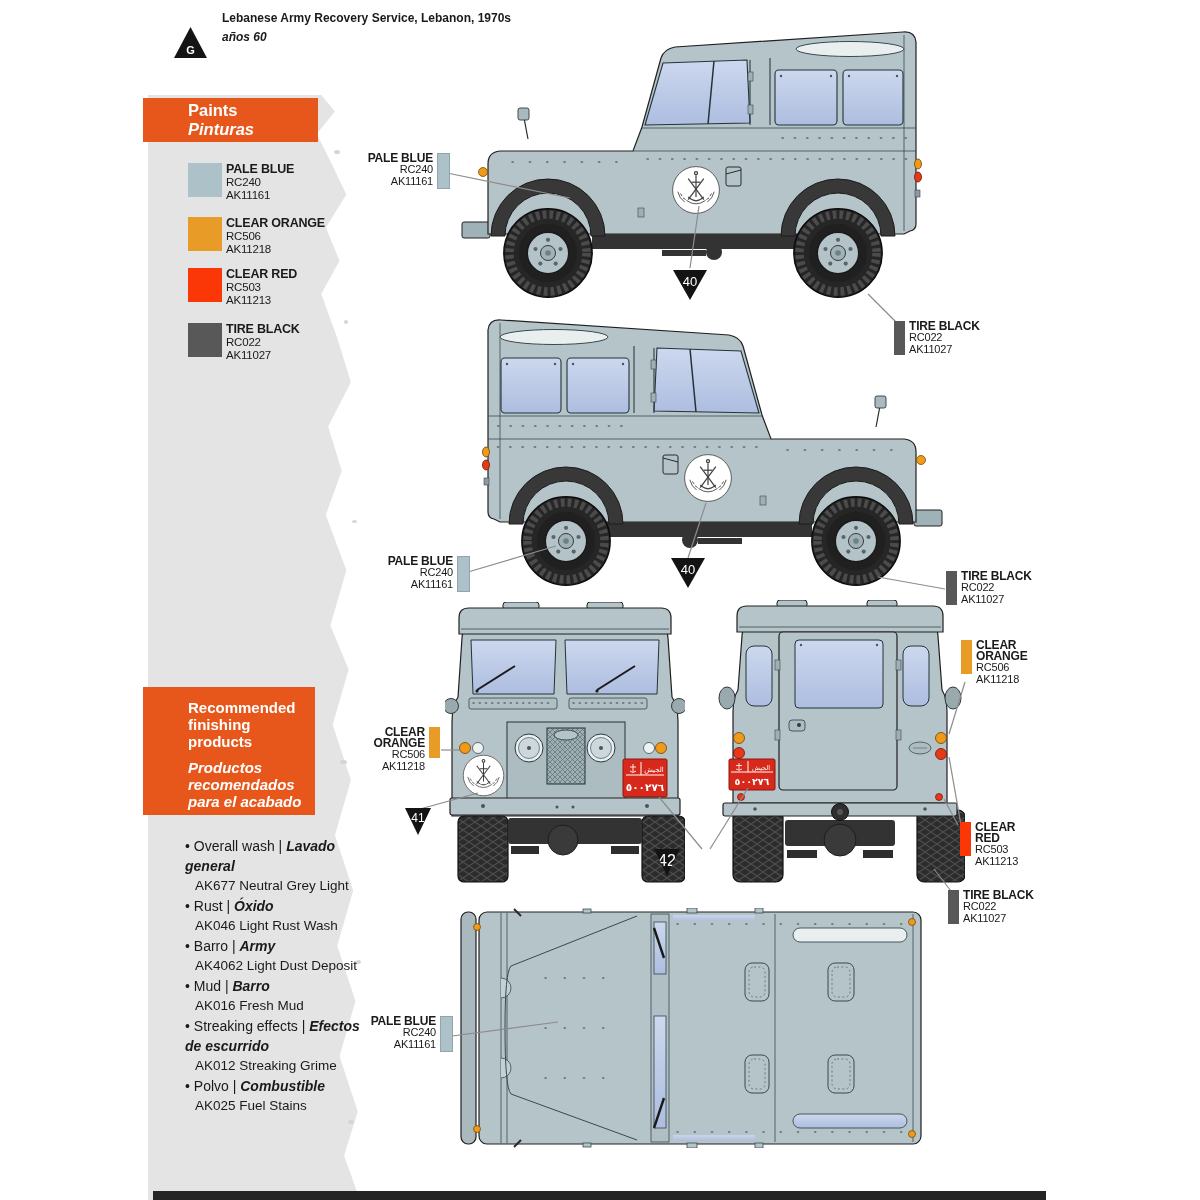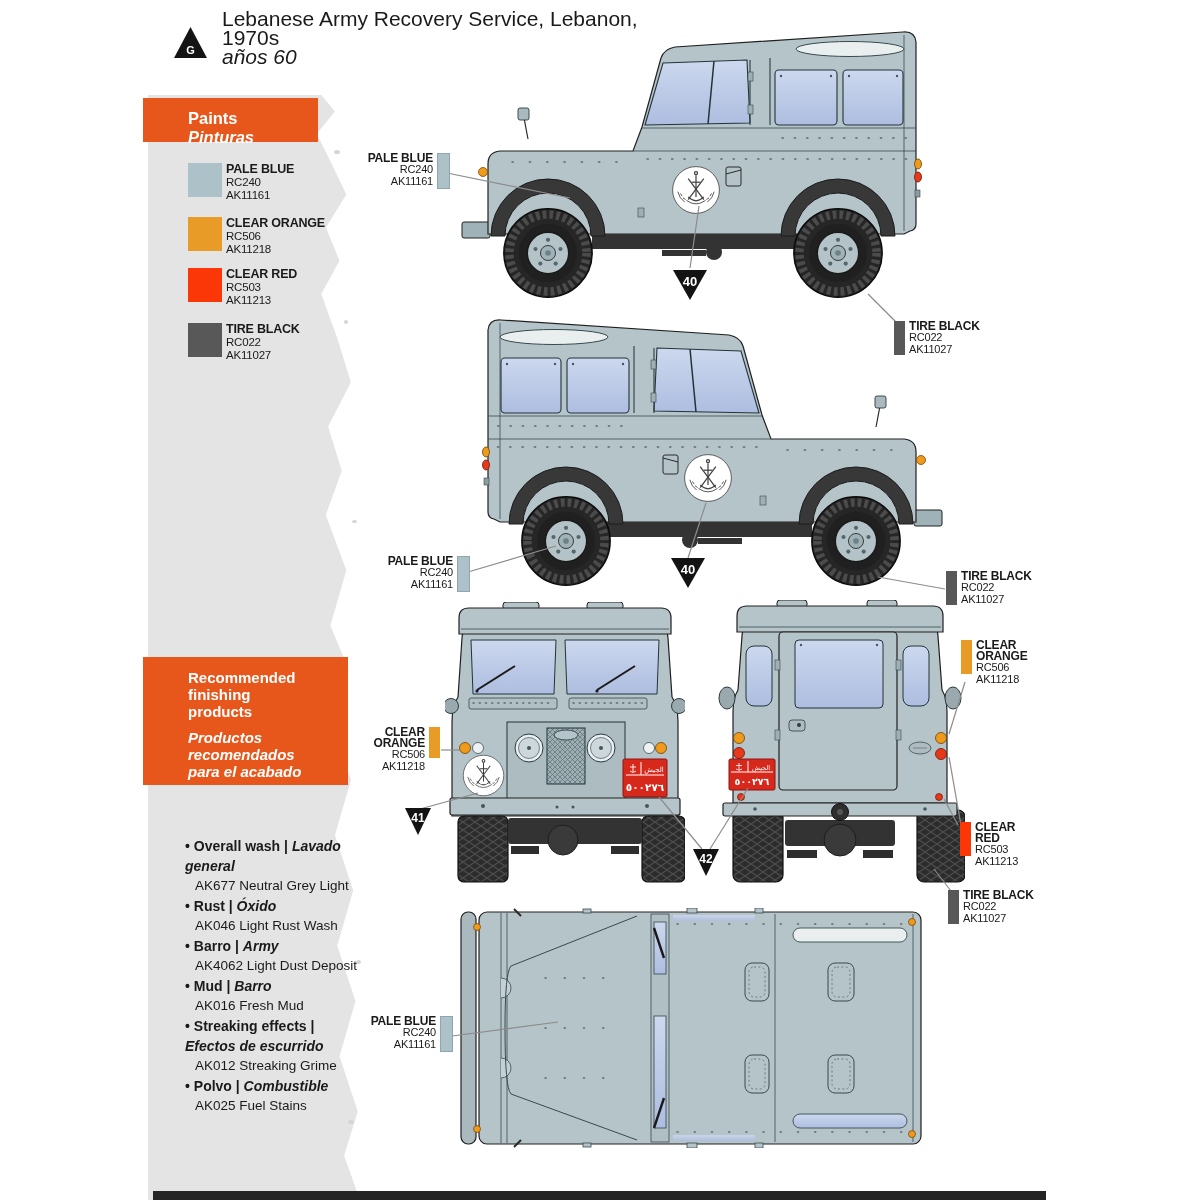--- a/index.html
+++ b/index.html
@@ -9,48 +9,48 @@
   
   #torn{left:148px;top:95px;width:228px;height:1105px;background:#e3e4e3;
     clip-path:polygon(0 0,76% 0,82% 1.5%,74% 3.5%,80% 6%,87% 9%,78% 12%,84% 15%,76% 18%,83% 22%,
       89% 26%,79% 30%,85% 34%,78% 38%,87% 43%,80% 48%,88% 52%,81% 57%,89% 62%,82% 67%,
       90% 72%,83% 77%,91% 82%,84% 87%,92% 92%,86% 96%,93% 100%,0 100%);}
   .spk{position:absolute;background:#d4d5d5;border-radius:50%;}
   
   #gmark{left:174px;top:27px;width:33px;height:31px;background:#141414;
     clip-path:polygon(50% 0,0 100%,100% 100%);color:#fff;text-align:center;
     font-size:11px;font-weight:700;line-height:46px;}
-  #title{left:222px;top:9px;width:460px;font-size:21px;font-weight:400;line-height:19px;}
+  #title{left:222px;top:9px;width:460px;font-size:12px;font-weight:700;line-height:19px;}
   #title .it{font-style:italic;}
   
   .opanel{background:#e7571c;color:#fff;}
   #paintsHdr{left:143px;top:98px;width:175px;height:44px;}
   #paintsHdr div{margin-left:45px;font-size:16.5px;font-weight:700;line-height:20px;padding-top:2px;}
-  #recBox{left:143px;top:657px;width:205px;height:128px;}
+  #recBox{left:143px;top:687px;width:172px;height:128px;}
   #recBox .en{margin:12px 0 0 45px;font-size:15px;font-weight:700;line-height:17px;width:115px;}
   #recBox .es{margin:9px 0 0 45px;font-size:15px;font-weight:700;font-style:italic;line-height:17px;width:120px;}
   
   .swrow{position:absolute;left:143px;width:200px;height:35px;}
   .swrow .sq{position:absolute;left:45px;top:0;width:34px;height:34px;}
   .swrow .lbl{position:absolute;left:83px;top:0;font-size:12.5px;font-weight:700;line-height:13px;letter-spacing:-0.2px;}
   .swrow .cd{font-size:11.5px;font-weight:400;}
   
   #fin{left:185px;top:836px;width:182px;font-size:14px;line-height:20px;}
-  .fi b{font-weight:700;}
+  .fi b{font-weight:400;}
   .fi i{font-weight:700;font-style:italic;}
   .fp{padding-left:10px;font-size:13.5px;font-weight:400;}
   
   .co{position:absolute;display:flex;gap:4px;align-items:flex-start;}
   .co .txt{font-size:12px;font-weight:700;line-height:11px;letter-spacing:-0.2px;}
   .co .cd{font-size:11px;font-weight:400;line-height:11.5px;letter-spacing:-0.2px;}
   .co.r .txt{text-align:right;}
   .co .bar{width:11px;height:34px;flex:none;}
   
   .mk{position:absolute;background:#131313;clip-path:polygon(0 0,100% 0,50% 100%);
-      color:#fff;text-align:center;box-sizing:border-box;font-weight:700;}
+      color:#fff;text-align:center;box-sizing:border-box;font-weight:400;}
   #btmbar{left:153px;top:1191px;width:893px;height:9px;background:#242424;}
   svg{display:block;}
   #defs{position:absolute;width:0;height:0;}
   #lines{left:0;top:0;pointer-events:none;}
 </style>
 </head>
 <body>
 
 <div id="page">
 
@@ -145,21 +145,21 @@
 
   <div class="abs" id="gmark">
     <span>G</span>
   </div>
   <div class="abs" id="title">
     <div>Lebanese Army Recovery Service, Lebanon, 1970s</div>
     <div class="it">años 60</div>
   </div>
 
   <div class="abs opanel" id="paintsHdr">
-    <div style="padding-top:10px;">Paints</div>
+    <div style="padding-top:2px;">Paints</div>
     <div style="font-style:italic;margin-top:-3px;">Pinturas</div>
   </div>
 
   <div class="swrow" style="top:163px;">
     <div class="sq" style="background:#adc2c8;"></div>
     <div class="lbl"><span>PALE BLUE</span><br>
       <span class="cd">RC240</span><br>
       <span class="cd">AK11161</span></div>
   </div>
   <div class="swrow" style="top:217px;">
@@ -430,16 +430,16 @@
   <div class="co r" style="left:368px;top:1016px;">
     <div class="txt" style="width:68px;"><span>PALE BLUE</span><br>
       <span class="cd">RC240</span><br>
       <span class="cd">AK11161</span></div>
     <div class="bar" style="background:#adc2c8;border:0.5px solid #8fa6ad;"></div>
   </div>
 
   <div class="mk" style="left:673px;top:270px;width:34px;height:30px;font-size:13px;padding-top:4px;"><span>40</span></div>
   <div class="mk" style="left:671px;top:558px;width:34px;height:30px;font-size:13px;padding-top:4px;"><span>40</span></div>
   <div class="mk" style="left:405px;top:808px;width:26px;height:27px;font-size:12px;padding-top:3px;"><span>41</span></div>
-  <div class="mk" style="left:693px;top:849px;width:26px;height:27px;font-size:12px;padding-top:3px;"><span>42</span></div>
+  <div class="mk" style="left:654px;top:849px;width:26px;height:27px;font-size:16px;padding-top:3px;"><span>42</span></div>
 
   <div class="abs" id="btmbar"></div>
 </div>
 
 </body></html>

